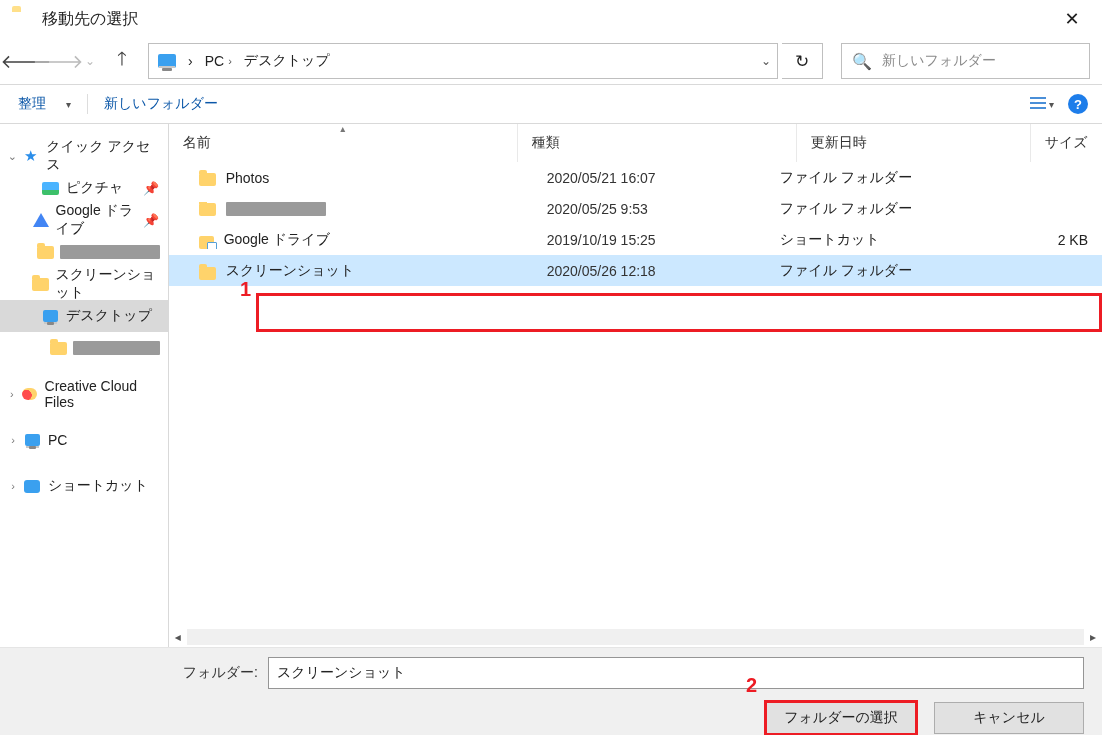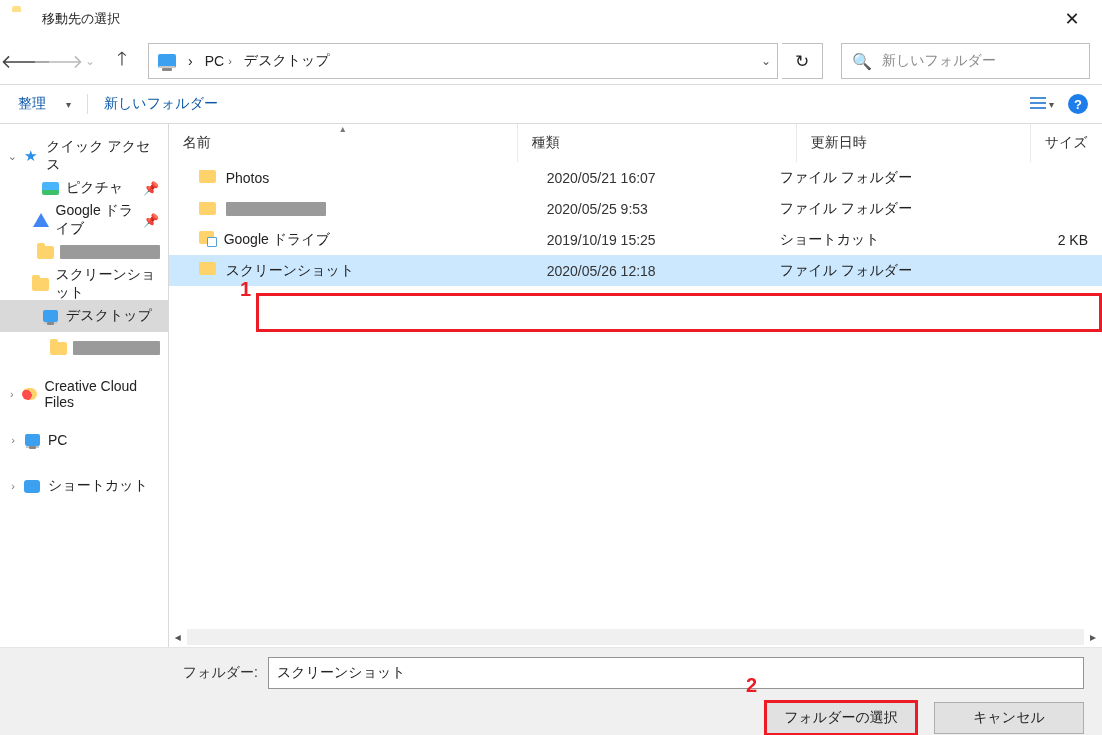--- a/index.html
+++ b/index.html
@@ -14,21 +14,21 @@
     --light-grey:#f0f0f0;
     --red:#ed1c24;
   }
   html,body{margin:0;height:100%;font-family:"Segoe UI","Yu Gothic UI","Meiryo",sans-serif;font-size:14px;color:var(--text);background:#fff}
   .window{width:1102px;height:735px;position:relative;overflow:hidden}
   
   .titlebar{height:38px;display:flex;align-items:center;padding:0 8px}
   .titlebar .ficon{width:20px;height:18px;display:inline-block;position:relative;margin-right:10px;margin-left:4px}
   .folder-icon{position:relative;width:20px;height:16px;background:#ffe08a;border-radius:2px}
   .folder-icon::before{content:"";position:absolute;left:0;top:-4px;width:9px;height:6px;background:#ffe08a;border-radius:2px 2px 0 0}
-  .title-text{font-size:13px}
+  .title-text{font-size:16px}
   .close-btn{margin-left:auto;width:44px;height:30px;display:flex;align-items:center;justify-content:center;cursor:pointer}
   .close-x{font-size:18px;line-height:1;font-weight:300}
   
   .navbar{height:46px;display:flex;align-items:center;padding:0 12px;gap:4px}
   .nav-arrow{width:28px;height:28px;display:inline-flex;align-items:center;justify-content:center;font-size:19px;color:#444;cursor:pointer}
   .dis{color:#bbb;cursor:default}
   .breadcrumb{flex:0 0 628px;height:34px;border:1px solid #bfbfbf;display:flex;align-items:center;margin-left:8px;background:#fff}
   .bc-icon{width:28px;height:28px;margin-left:4px;display:inline-flex;align-items:center;justify-content:center;border-right:1px solid transparent}
   .bc-monitor{position:relative;width:18px;height:14px;background:#3aa0ef;border-radius:2px}
   .bc-monitor::after{content:"";position:absolute;left:4px;right:4px;bottom:-3px;height:3px;background:#888;border-radius:1px}
@@ -72,21 +72,21 @@
   .hcell{display:flex;align-items:center;padding:0 14px;border-right:1px solid #e9e9e9;cursor:pointer;position:relative}
   .col-name{flex:0 0 320px}
   .col-date{flex:0 0 205px}
   .col-type{flex:0 0 250px}
   .col-size{flex:1}
   .sort-ind{position:absolute;left:50%;top:-1px;transform:translateX(-50%);font-size:10px;color:#777}
   .file-rows{flex:1;overflow:hidden}
   .frow{display:flex;height:31px;align-items:center;font-size:14px}
   .frow.selected{background:var(--sel-bg)}
   .fcell{padding:0 14px;overflow:hidden;white-space:nowrap}
-  .fc-name{flex:0 0 320px;display:flex;align-items:flex-start;gap:10px;padding-left:30px}
+  .fc-name{flex:0 0 320px;display:flex;align-items:flex-end;gap:10px;padding-left:30px}
   .fc-date{flex:0 0 205px;color:#333}
   .fc-type{flex:0 0 250px}
   .fc-size{flex:1;text-align:right}
   .hscroll{height:20px;border-top:0;background:#fff;display:flex;align-items:center;padding:0 6px;gap:6px}
   .hscroll .arr{font-size:12px;color:#555;cursor:pointer}
   .hscroll .track{flex:1;height:16px;background:#f0f0f0;position:relative}
   
   .red-box{position:absolute;border:3px solid var(--red);pointer-events:none}
   
   .anno{position:absolute;color:var(--red);font-weight:700;font-size:20px;pointer-events:none}

